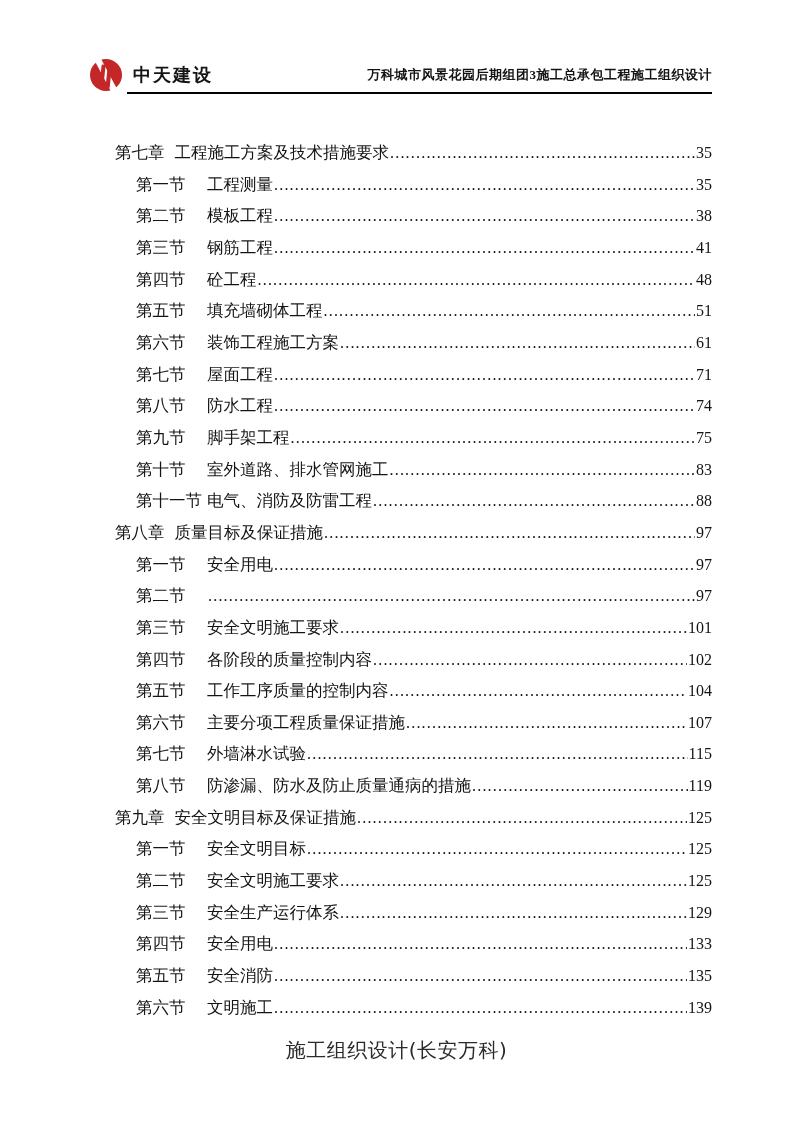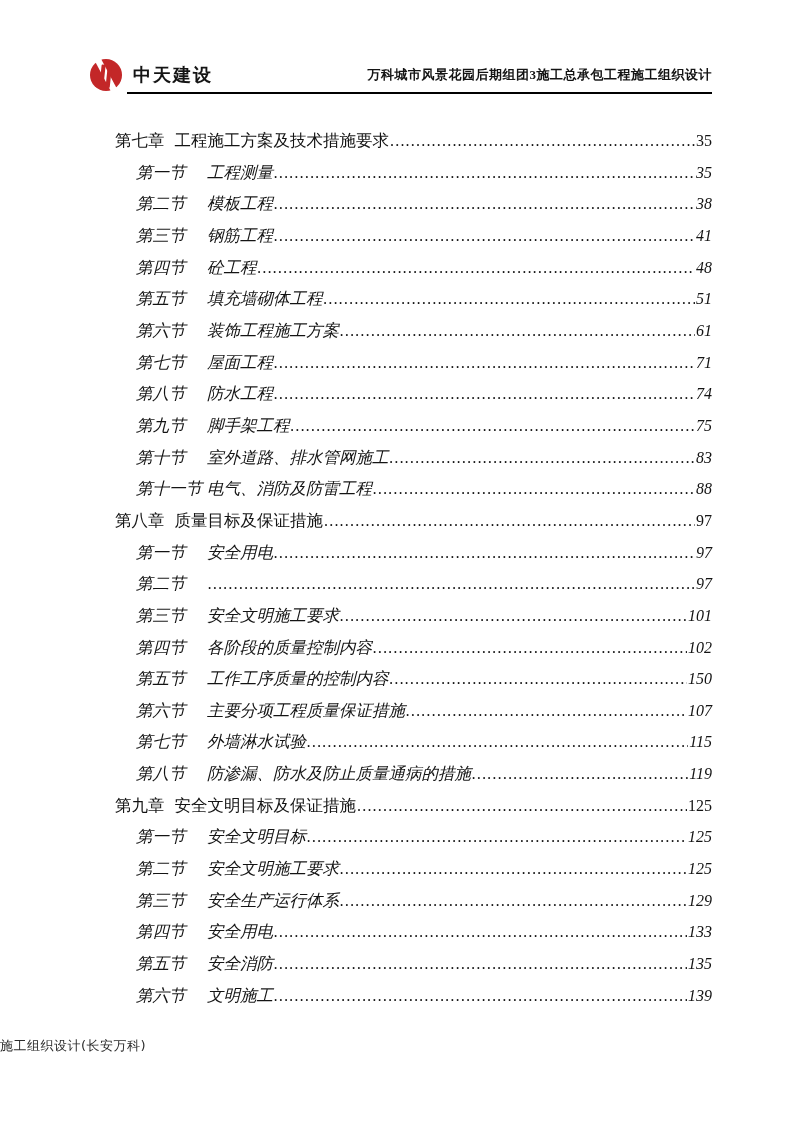--- a/index.html
+++ b/index.html
@@ -36,34 +36,34 @@
   .toc { position:absolute; left:115px; right:81px; top:125px; }
   .toc-row {
     height:31.66px;
     display:flex; align-items:baseline;
     line-height:31.66px;
     font-size:16.5px;
     white-space:nowrap;
   }
   .toc-row .num-label { flex:none; }
   .chapter-row .chapter-number { margin-right:10px; }
-  .section-row { padding-left:21px;font-style:italic; }
+  .section-row { padding-left:21px; }
   .section-row .section-number { width:71px; }
   .dots { flex:1 1 auto; overflow:hidden; margin:0 1px; }
   .dots::after {
     content:"..................................................................................................................................................................................................................";
     letter-spacing:1.2px; font-size:16px;
   }
-  .page-num { flex:none; font-size:16px; }
+  .page-num { flex:none; font-size:16px;margin-top:12px; }
   
   .ftr {
     position:absolute; left:0; right:0; top:1037px;
-    text-align:left;
+    text-align:center;
     font-family:"DejaVu Sans","Liberation Sans",sans-serif;
-    font-size:13px; color:#2b2b2b; letter-spacing:0.5px;
+    font-size:20px; color:#2b2b2b; letter-spacing:0.5px;
   }
 </style>
 </head>
 <body>
 
 <div class="page">
 
   <div class="hdr">
     <div class="logo-wrap">
       <svg width="38" height="36" viewBox="0 0 38 36" aria-hidden="true">
@@ -179,21 +179,21 @@
       <div class="toc-row section-row">
         <span class="num-label section-number">第四节</span>
         <span class="section-title">各阶段的质量控制内容</span>
         <span class="dots"></span>
         <span class="page-num">102</span>
       </div>
       <div class="toc-row section-row">
         <span class="num-label section-number">第五节</span>
         <span class="section-title">工作工序质量的控制内容</span>
         <span class="dots"></span>
-        <span class="page-num">150</span>
+        <span class="page-num">104</span>
       </div>
       <div class="toc-row section-row">
         <span class="num-label section-number">第六节</span>
         <span class="section-title">主要分项工程质量保证措施</span>
         <span class="dots"></span>
         <span class="page-num">107</span>
       </div>
       <div class="toc-row section-row">
         <span class="num-label section-number">第七节</span>
         <span class="section-title">外墙淋水试验</span>

